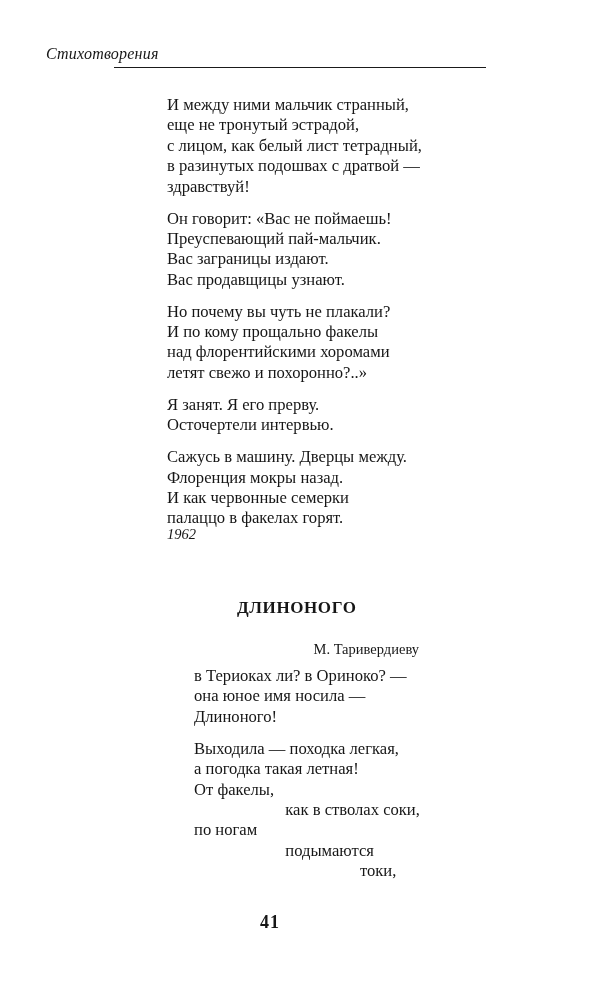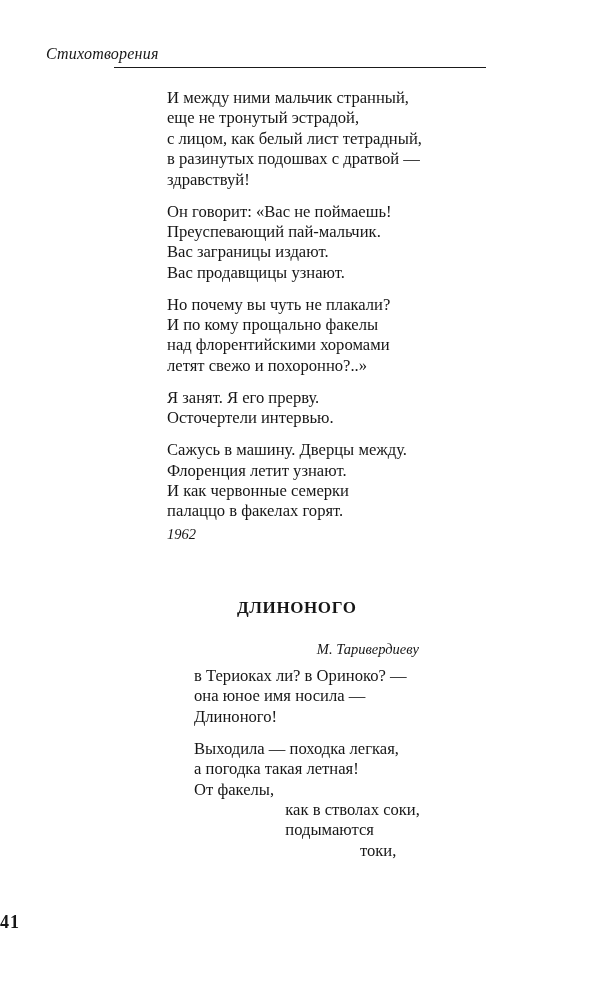--- a/index.html
+++ b/index.html
@@ -40,21 +40,21 @@
     }
     .poem .stanza {
       margin: 0 0 11.5px 0;
     }
     .poem .line {
       display: block;
       white-space: pre;
     }
     #poem1 {
       left: 167px;
-      top: 88px;
+      top: 95px;
     }
     .date {
       position: absolute;
       left: 167px;
       top: 526px;
       font-style: italic;
       font-size: 14.5px;
     }
     .poem-title {
       position: absolute;
@@ -64,33 +64,32 @@
       font-size: 17px;
       letter-spacing: 0.6px;
       font-variant: small-caps;
     }
     .dedication {
       position: absolute;
       left: 0;
       width: 419px;
       top: 641px;
       text-align: right;
-      font-style: italic;
       font-size: 14.5px;
     }
     #poem2 {
       left: 194px;
       top: 666px;
     }
     .page-number {
       position: absolute;
       top: 912px;
       left: 0;
       width: 540px;
-      text-align: left;
+      text-align: center;
       font-size: 18px;
       font-weight: bold;
       letter-spacing: 1px;
     }
   </style>
 </head>
 <body>
 
 <div class="running-head">Стихотворения</div>
 <div class="head-rule"></div>
@@ -114,21 +113,21 @@
     <span class="line">И по кому прощально факелы</span>
     <span class="line">над флорентийскими хоромами</span>
     <span class="line">летят свежо и похоронно?..»</span>
   </div>
   <div class="stanza">
     <span class="line">Я занят. Я его прерву.</span>
     <span class="line">Осточертели интервью.</span>
   </div>
   <div class="stanza">
     <span class="line">Сажусь в машину. Дверцы между.</span>
-    <span class="line">Флоренция летит узнают.</span>
+    <span class="line">Флоренция мокры назад.</span>
     <span class="line">И как червонные семерки</span>
     <span class="line">палаццо в факелах горят.</span>
   </div>
 </div>
 
 <div class="date">1962</div>
 
 <div class="poem-title">ДЛИНОНОГО</div>
 <div class="dedication">М. Таривердиеву</div>
 
@@ -136,18 +135,19 @@
   <div class="stanza">
     <span class="line">в Териоках ли? в Ориноко? —</span>
     <span class="line">она юное имя носила —</span>
     <span class="line">Длиноного!</span>
   </div>
   <div class="stanza">
     <span class="line">Выходила — походка легкая,</span>
     <span class="line">а погодка такая летная!</span>
     <span class="line">От факелы,</span>
     <span class="line">                      как в стволах соки,</span>
+    <span class="line">по ногам</span>
     <span class="line">                      подымаются</span>
     <span class="line">                                        токи,</span>
   </div>
 </div>
 
 <div class="page-number">41</div>
 
 </body></html>

